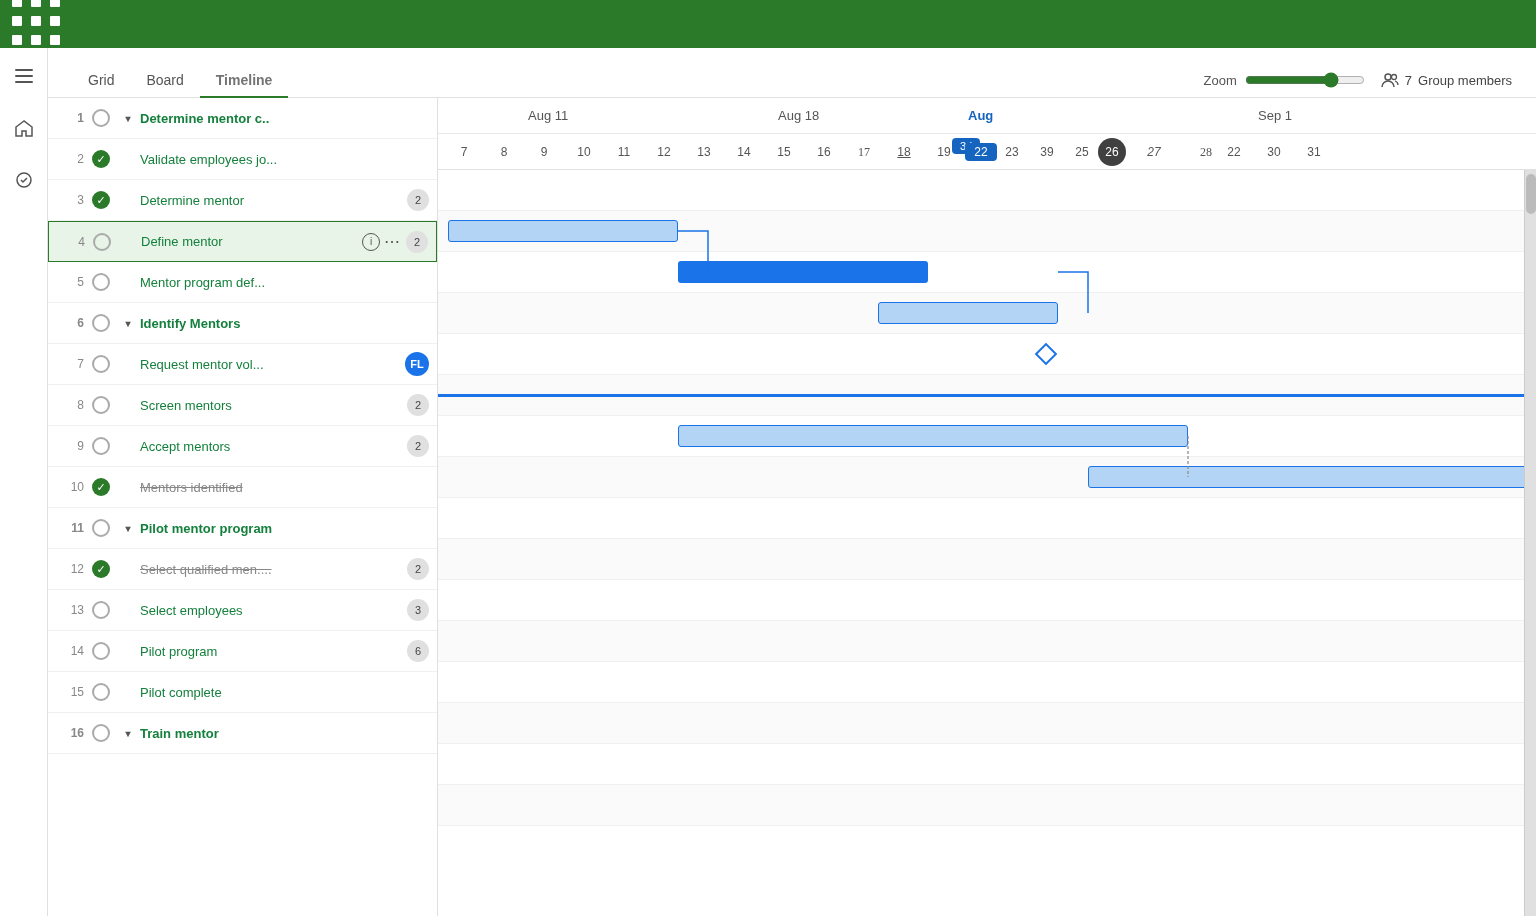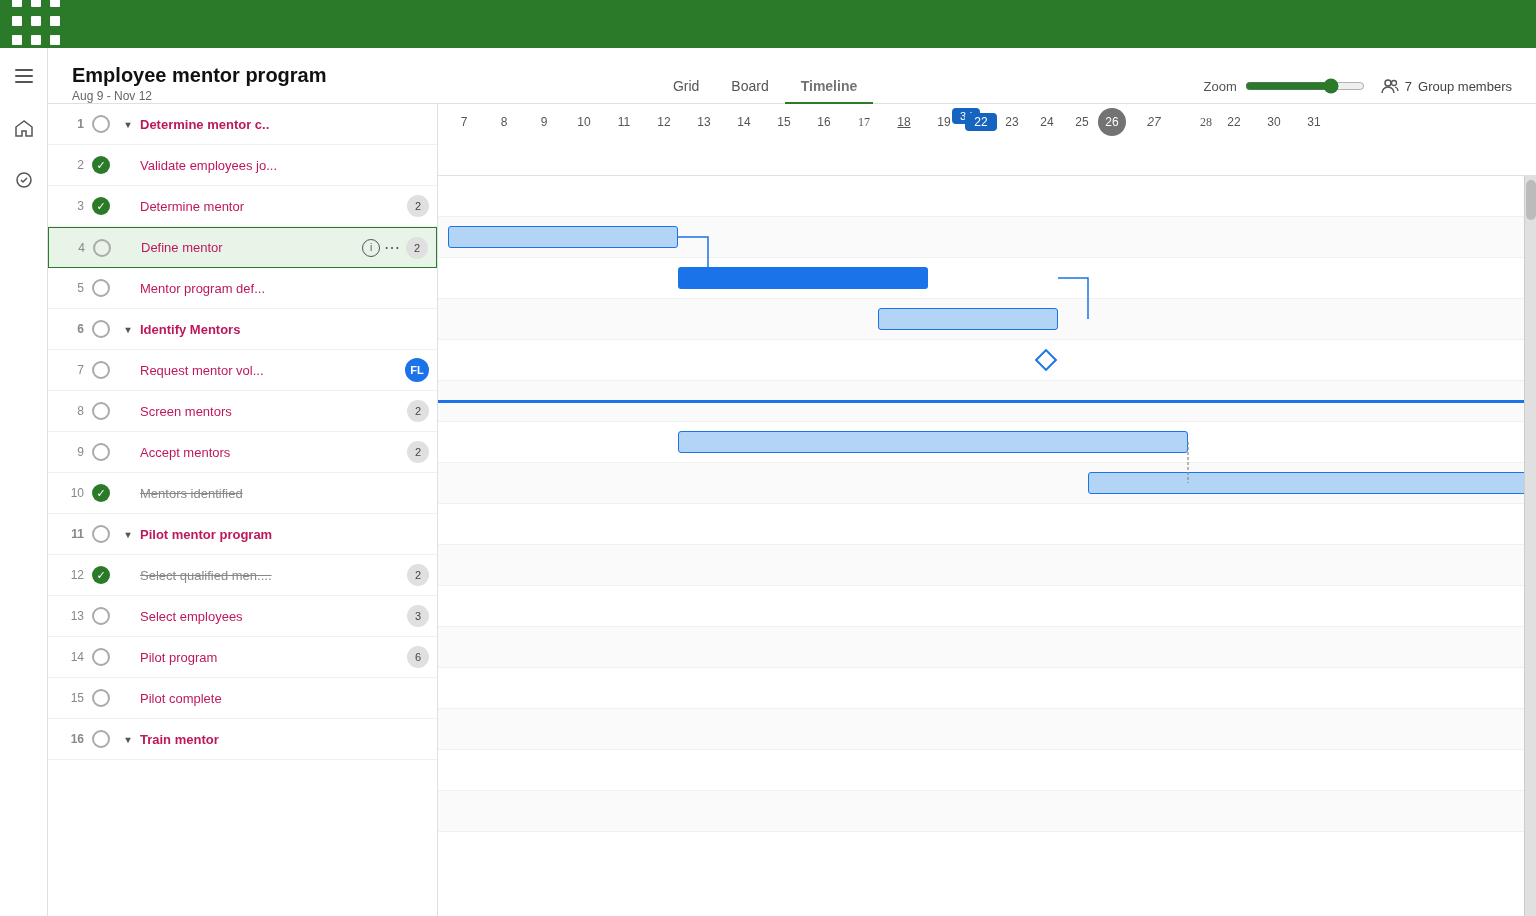--- a/index.html
+++ b/index.html
@@ -190,21 +190,21 @@
       width: 32px;
       text-align: center;
     }
     .date-day.today-group {
       background: #1565c0;
       color: #fff;
       border-radius: 4px;
       padding: 2px 4px;
     }
     .date-day.today-highlight {
-      background: #737373;
+      background: #404040;
       color: #fff;
       border-radius: 50%;
       width: 28px;
       height: 28px;
       display: flex;
       align-items: center;
       justify-content: center;
     }
 
     
@@ -319,21 +319,21 @@
       color: #555;
       margin-right: 4px;
       flex-shrink: 0;
       font-size: 10px;
     }
     .task-name {
       flex: 1;
       overflow: hidden;
       text-overflow: ellipsis;
       white-space: nowrap;
-      color: #be185d;
+      color: #15803d;
     }
     .task-name.completed {
       text-decoration: line-through;
       color: #888;
     }
     .badge {
       background: #e0e0e0;
       border-radius: 50%;
       width: 22px;
       height: 22px;
@@ -427,24 +427,20 @@
       <svg width="18" height="18" viewBox="0 0 18 18">
           <circle cx="9" cy="9" r="7" fill="none" stroke="#555" stroke-width="1.5"></circle>
           <path d="M6 9l2 2 4-4" fill="none" stroke="#555" stroke-width="1.5"></path>
         </svg>
     </div>
   </div>
 
   <div class="content-area">
 
     <div class="project-header">
-      <div class="project-title-area">
-        <h1>Employee mentor program</h1>
-        <div class="date-range">Aug 9 - Nov 12</div>
-      </div>
       <div class="tabs-area">
         <div class="tab">Grid</div>
         <div class="tab">Board</div>
         <div class="tab active">Timeline</div>
       </div>
       <div class="header-right">
         <div class="zoom-control">
           <span>Zoom</span>
           <input type="range" class="zoom-slider" min="0" max="100" value="75" style="">
         </div>
@@ -618,40 +614,46 @@
     </div>
     <span class="chevron-icon">▾</span>
     <span class="task-name">Train mentor</span>
 
   </div>
         </div>
 
       <div class="timeline-area">
 
         <div class="timeline-header">
+          <div class="date-labels-row">
+            <span class="date-label" style="left: 90px;">Aug 11</span>
+            <span class="date-label" style="left: 340px;">Aug 18</span>
+            <span class="date-label" style="left: 530px; color:#1565c0; font-weight:600;">Aug</span>
+            <span class="date-label" style="left: 820px;">Sep  1</span>
+          </div>
           <div class="date-subrow">
 
             <span class="date-day" style="left: 10px;">7</span>
             <span class="date-day" style="left: 50px;">8</span>
             <span class="date-day" style="left: 90px;">9</span>
             <span class="date-day" style="left: 130px;">10</span>
             <span class="date-day" style="left: 170px;">11</span>
             <span class="date-day" style="left: 210px;">12</span>
             <span class="date-day" style="left: 250px;">13</span>
             <span class="date-day" style="left: 290px;">14</span>
             <span class="date-day" style="left: 330px;">15</span>
             <span class="date-day" style="left: 370px;">16</span>
             <span class="date-day" style="left: 410px; font-family: Liberation Serif, serif;">17</span>
             <span class="date-day" style="left: 450px; text-decoration: underline;">18</span>
             <span class="date-day" style="left: 490px;">19</span>
 
             <span style="position:absolute; left: 514px; background:#1565c0; color:#fff; border-radius:4px; padding:2px 8px; font-size:11px; top:4px;">3d</span>
             <span class="date-day today-group" style="left: 527px;">22</span>
             <span class="date-day" style="left: 558px; color:#555;">23</span>
-            <span class="date-day" style="left: 593px;">24</span>
+            <span class="date-day" style="left: 593px;">39</span>
             <span class="date-day" style="left: 628px;">25</span>
             <span class="date-day today-highlight" style="left: 660px; top: 4px;">26</span>
             <span class="date-day" style="left: 700px; font-style: italic;">27</span>
             <span class="date-day" style="left: 752px; font-family: Liberation Serif, serif;">28</span>
             <span class="date-day" style="left: 780px;">22</span>
             <span class="date-day" style="left: 820px;">30</span>
             <span class="date-day" style="left: 860px;">31</span>
           </div>
         </div>
 

